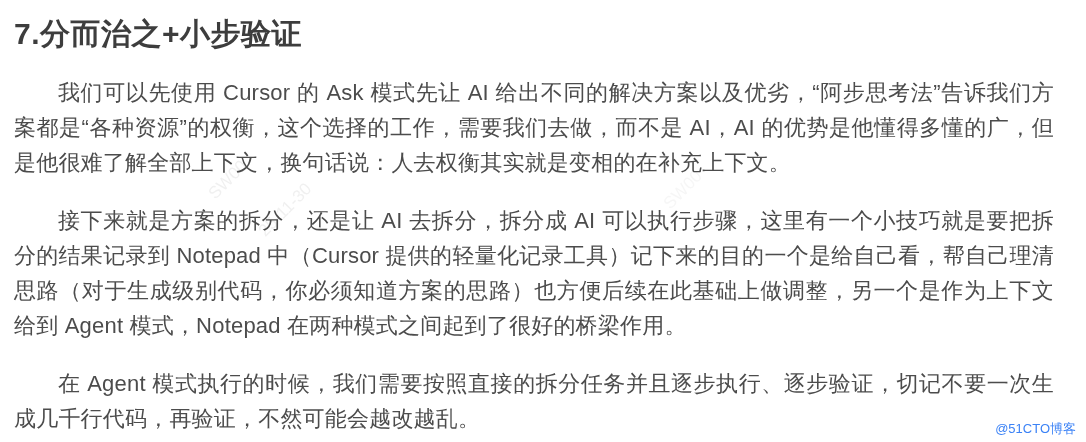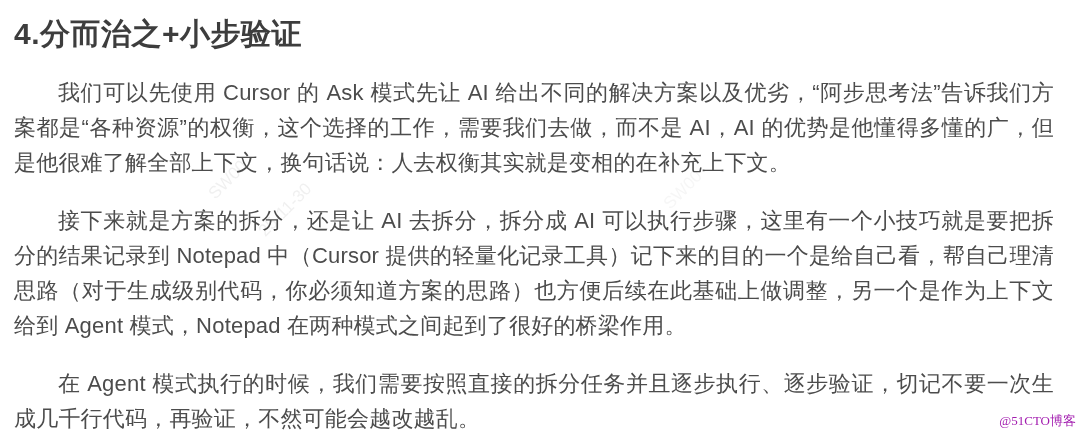--- a/index.html
+++ b/index.html
@@ -41,36 +41,35 @@
     white-space: nowrap;
     z-index: 1;
     pointer-events: none;
   }
   .wm-1 { left: 205px; top: 170px; }
   .wm-2 { left: 252px; top: 200px; }
   .wm-3 { left: 660px; top: 180px; color: rgba(140,140,140,0.08); }
   .corner-watermark {
     position: absolute;
     right: 10px;
-    bottom: 12px;
+    bottom: 4px;
     font-size: 13px;
-    color: #a21caf;
+    color: #3b82f6;
     z-index: 3;
-    font-family: Liberation Serif, serif;
   }
 </style>
 </head>
 <body>
 
 <span class="diag-watermark wm-1">SW00</span>
 <span class="diag-watermark wm-2">25-11-30</span>
 <span class="diag-watermark wm-3">SW00</span>
 
 <div class="article">
-  <h2 class="article-heading">4.分而治之+小步验证</h2>
+  <h2 class="article-heading">7.分而治之+小步验证</h2>
 
   <p class="article-paragraph">我们可以先使用 Cursor 的 Ask 模式先让 AI 给出不同的解决方案以及优劣，“阿步思考法”告诉我们方案都是“各种资源”的权衡，这个选择的工作，需要我们去做，而不是 AI，AI 的优势是他懂得多懂的广，但是他很难了解全部上下文，换句话说：人去权衡其实就是变相的在补充上下文。</p>
 
   <p class="article-paragraph">接下来就是方案的拆分，还是让 AI 去拆分，拆分成 AI 可以执行步骤，这里有一个小技巧就是要把拆分的结果记录到 Notepad 中（Cursor 提供的轻量化记录工具）记下来的目的一个是给自己看，帮自己理清思路（对于生成级别代码，你必须知道方案的思路）也方便后续在此基础上做调整，另一个是作为上下文给到 Agent 模式，Notepad 在两种模式之间起到了很好的桥梁作用。</p>
 
   <p class="article-paragraph">在 Agent 模式执行的时候，我们需要按照直接的拆分任务并且逐步执行、逐步验证，切记不要一次生成几千行代码，再验证，不然可能会越改越乱。</p>
 </div>
 
 <div class="corner-watermark">@51CTO博客</div>
 

